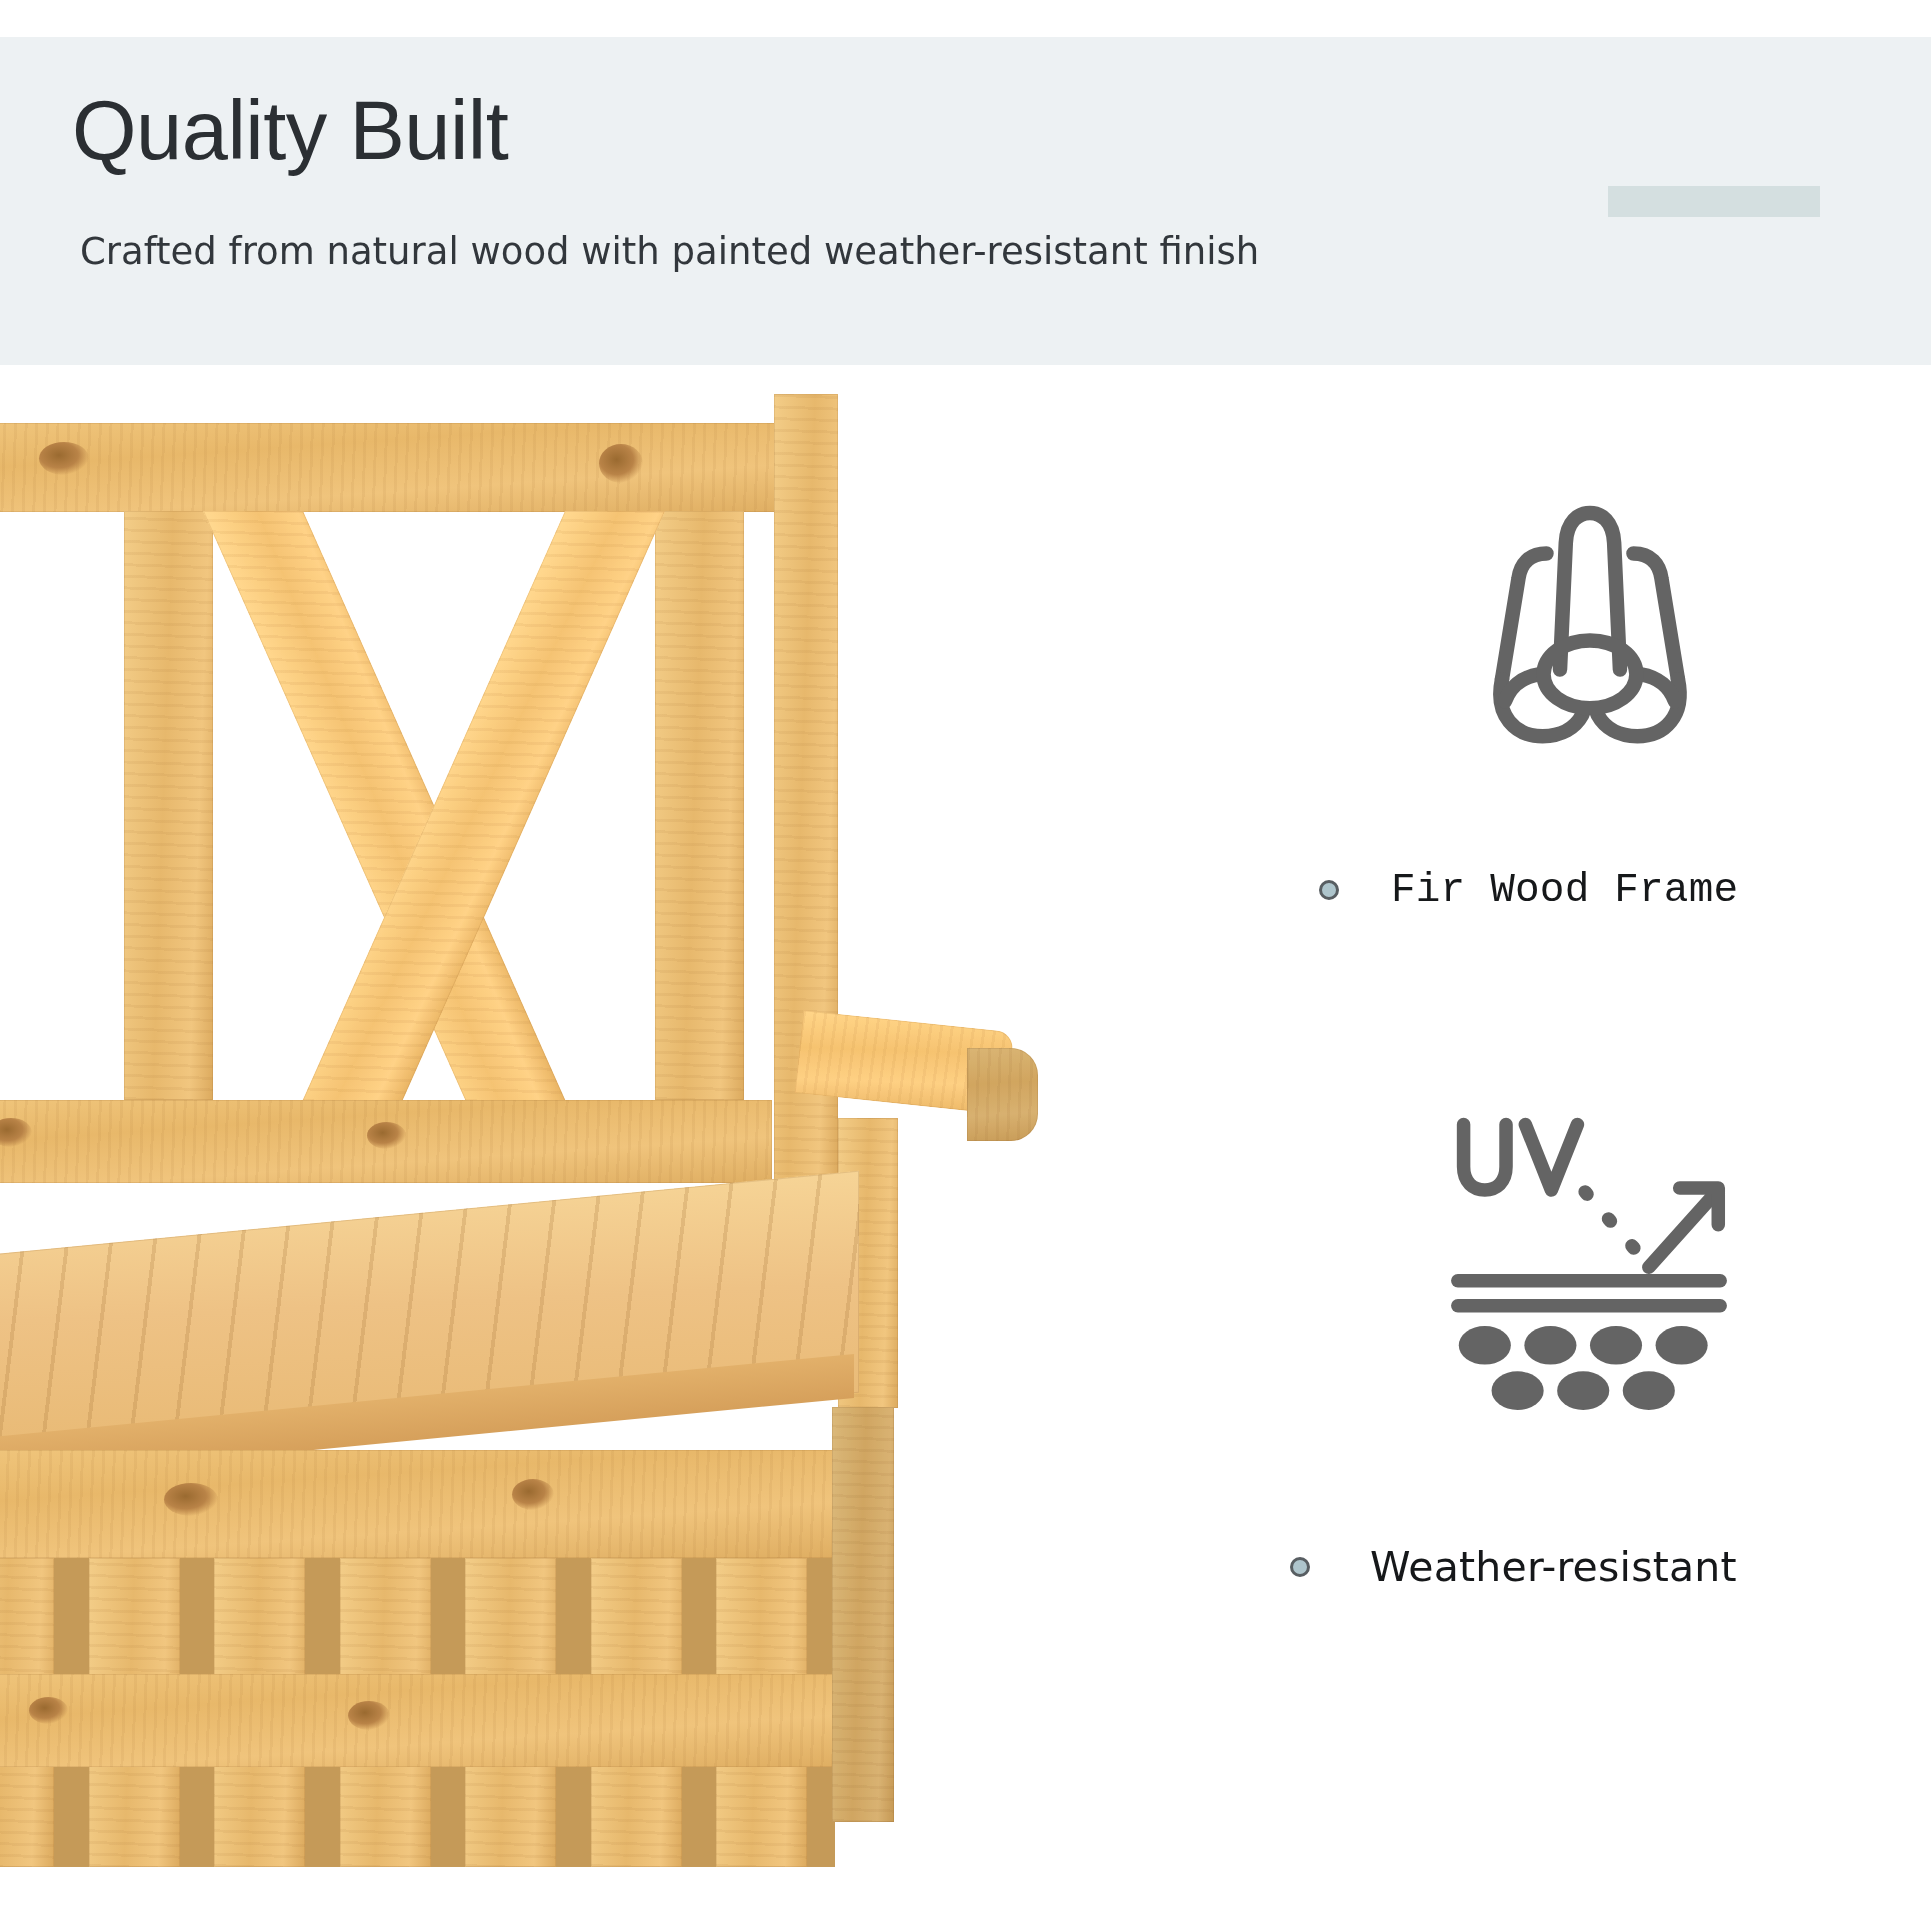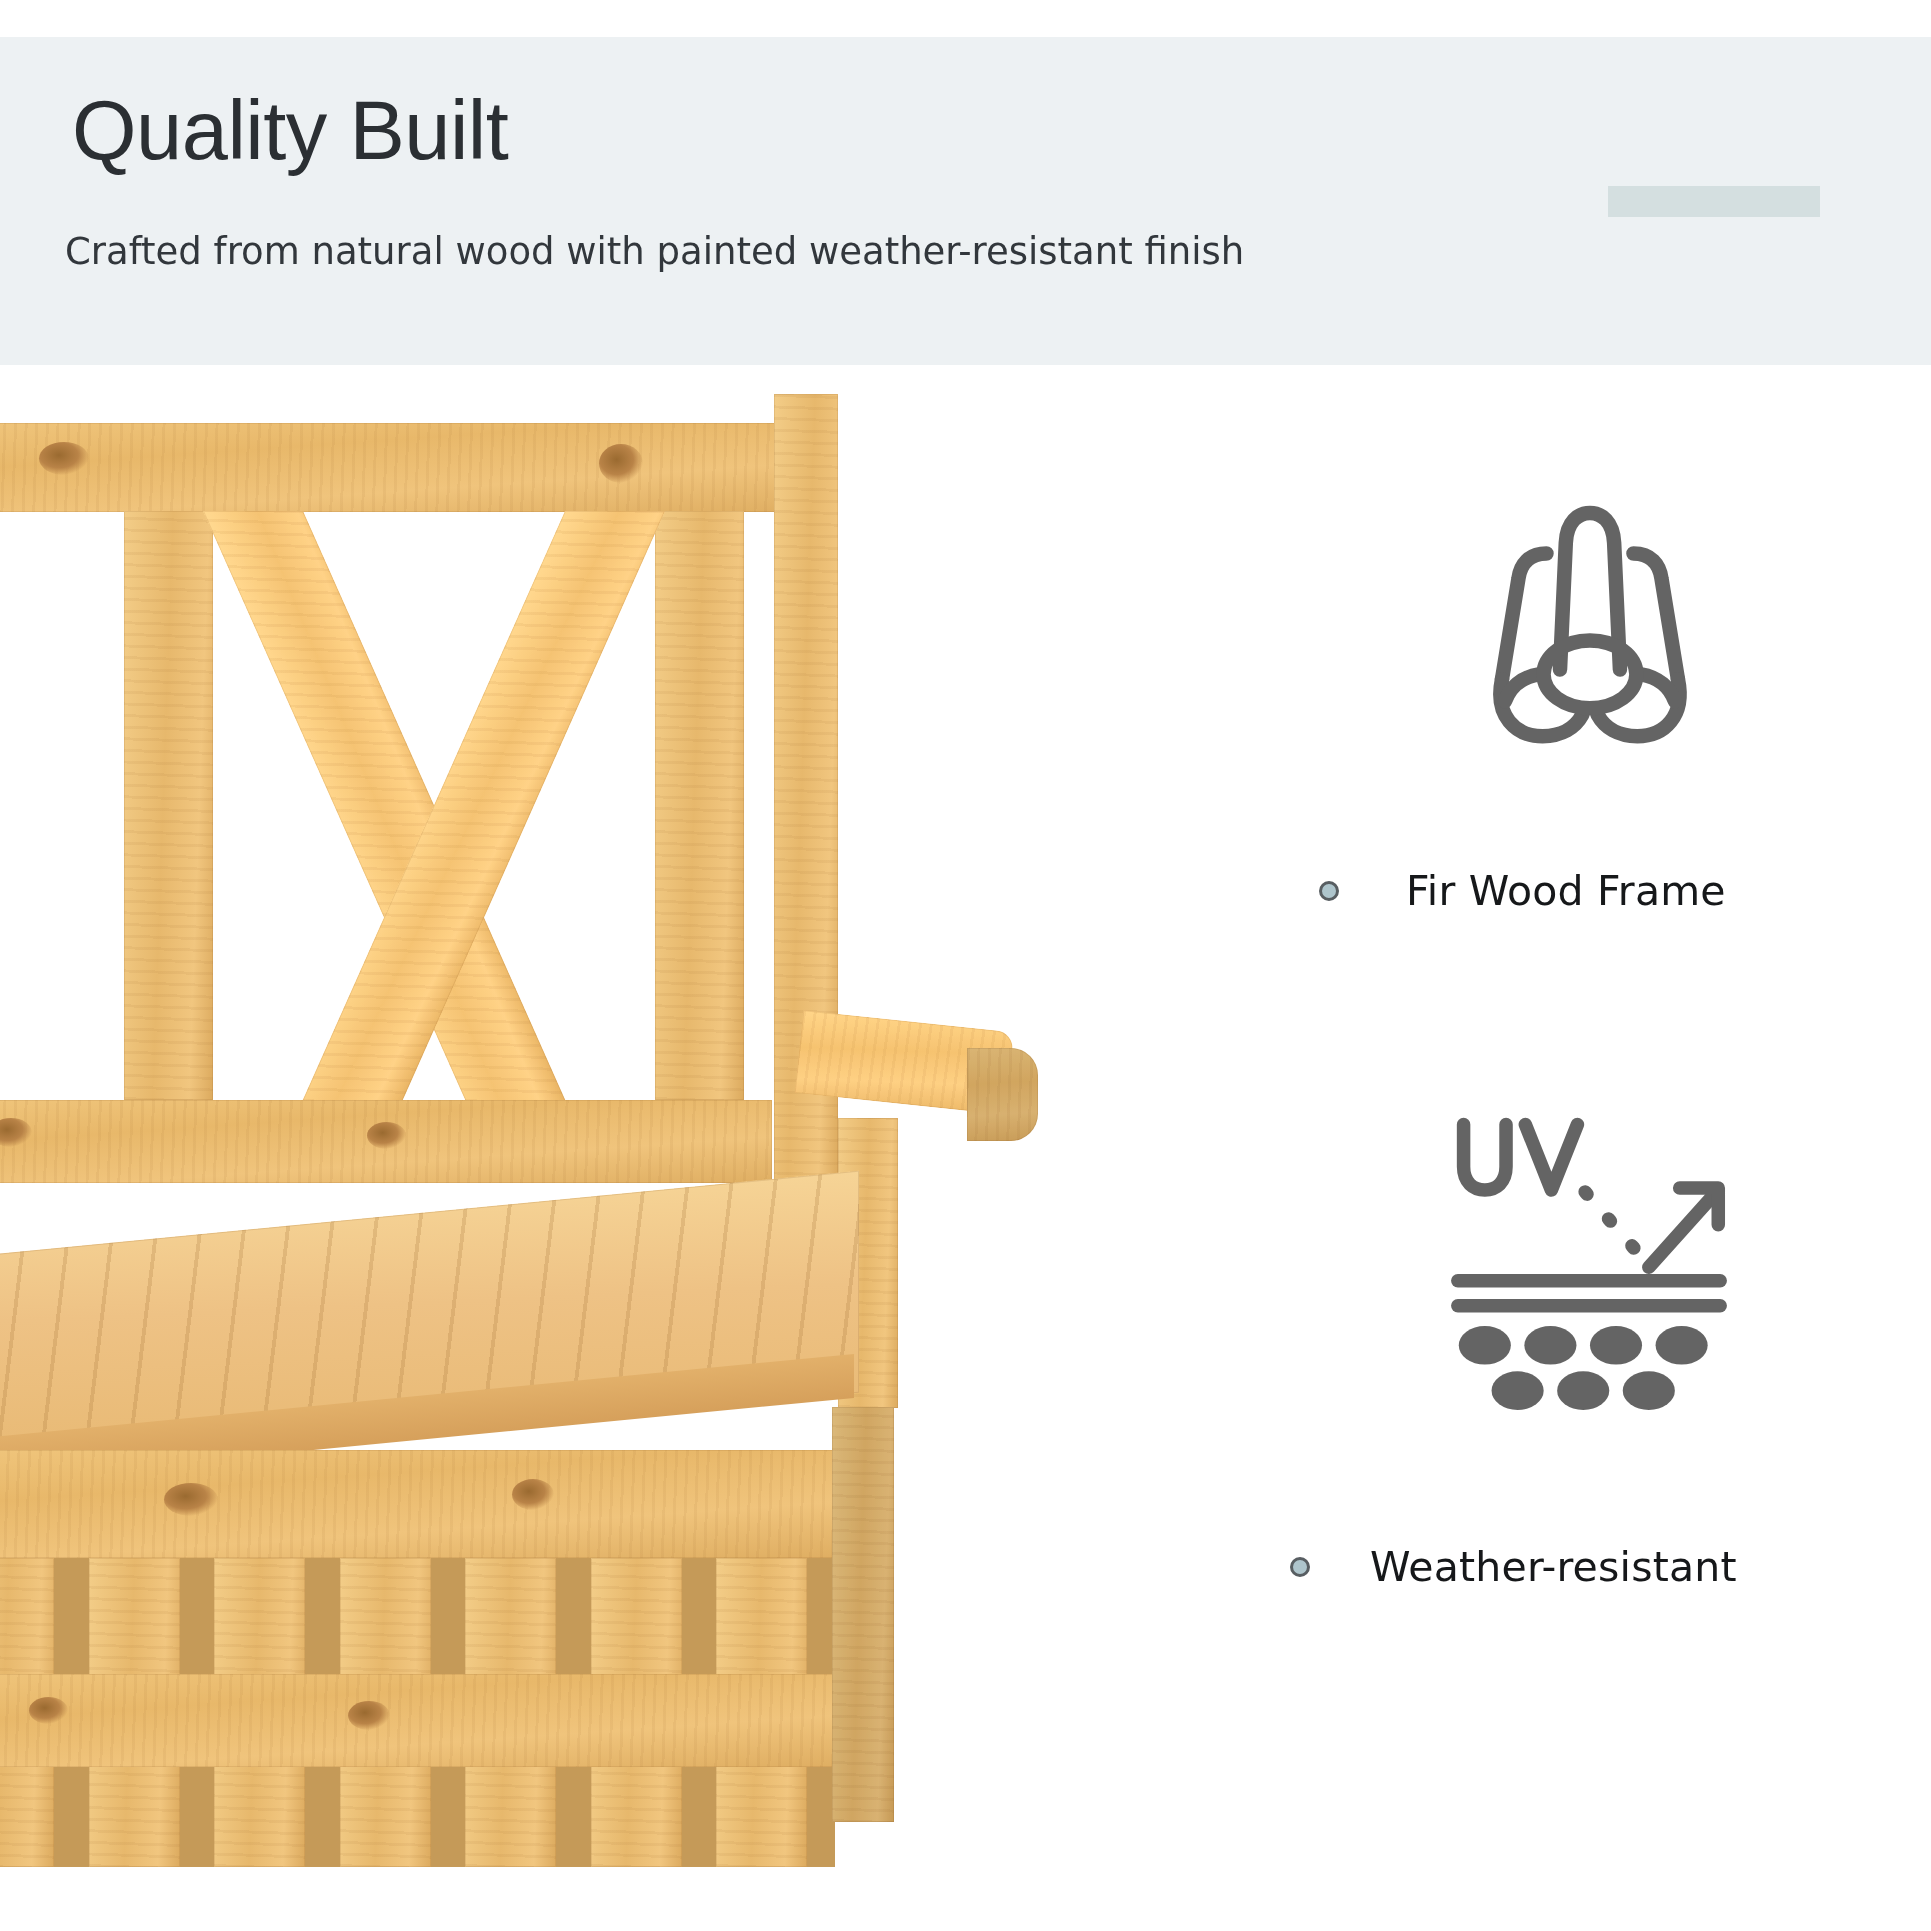--- a/index.html
+++ b/index.html
@@ -3,21 +3,21 @@
 <meta charset="utf-8">
 <style>
   html,body{margin:0;padding:0;}
   body{width:1931px;height:1931px;background:#ffffff;font-family:"DejaVu Sans",sans-serif;overflow:hidden;}
   #root{position:relative;width:1931px;height:1931px;background:#ffffff;}
 
   
   .header-band{position:absolute;left:0;top:37px;width:1931px;height:328px;background:#edf1f3;}
   .header-title{position:absolute;left:72px;top:89px;font-size:83px;font-weight:300;color:#2b2f33;
     letter-spacing:-0.5px;line-height:1;white-space:nowrap;font-family:Liberation Sans, sans-serif;}
-  .header-sub{position:absolute;left:65px;top:232px;font-size:37px;font-weight:400;color:#32373c;
+  .header-sub{position:absolute;left:80px;top:232px;font-size:37px;font-weight:400;color:#32373c;
     letter-spacing:0px;line-height:1.1;white-space:nowrap;}
   .header-accent{position:absolute;left:1608px;top:186px;width:212px;height:31px;background:#d4dfe0;}
 
   
   .bench-stage{position:absolute;left:0;top:365px;width:1246px;height:1566px;overflow:hidden;background:#fff;}
   .bench{position:absolute;left:-251px;top:19.3px;width:1439px;height:1448px;}
 
   
   .w{position:absolute;background:
       repeating-linear-gradient(92deg, rgba(168,116,55,.10) 0 2.9px, rgba(255,255,255,0) 2.9px 10.6px),
@@ -35,21 +35,21 @@
   .features{position:absolute;left:1246px;top:365px;width:686px;height:1566px;}
   .feature{position:absolute;left:0;width:686px;}
   .feature-icon{position:absolute;left:0;width:686px;display:flex;justify-content:center;}
   .feature-row{position:absolute;left:0;width:686px;display:flex;align-items:center;}
   .bullet{width:20px;height:20px;border-radius:50%;background:#aec5cc;border:3.9px solid #585e62;box-sizing:border-box;flex:0 0 auto;}
   .feature-label{font-size:41px;font-weight:400;color:#16181a;white-space:nowrap;letter-spacing:0.2px;}
 
   .f1{top:116px;}
   .f1 .feature-icon{top:0;}
   .f1 .feature-row{top:386px;padding-left:73px;}
-  .f1 .feature-label{margin-left:67px;}
+  .f1 .feature-label{margin-left:52px;font-family:Liberation Mono, monospace;}
 
   .f2{top:734px;}
   .f2 .feature-icon{top:0;}
   .f2 .feature-row{top:444px;padding-left:44px;}
   .f2 .feature-label{margin-left:60px;}
 </style>
 </head>
 <body>
 
 <div id="root">

